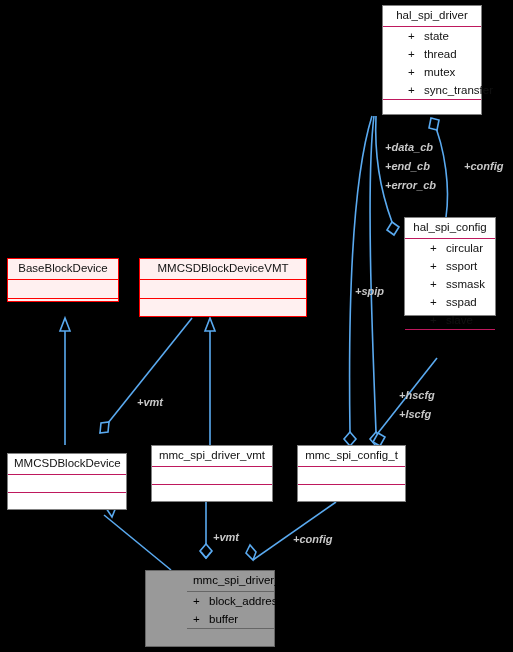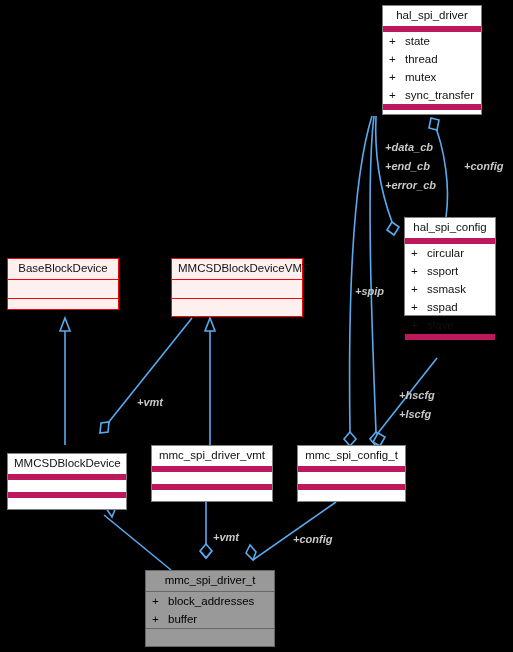--- a/index.html
+++ b/index.html
@@ -11,21 +11,21 @@
               font-family:"Liberation Sans","DejaVu Sans",sans-serif;}
   .umlbox{position:absolute;box-sizing:border-box;}
   .umlbox .title{text-align:center;font-size:11.5px;color:#111;
                  padding:3px 6px 4px 6px;line-height:13px;white-space:nowrap;}
   .umlbox .row{font-size:11.5px;color:#111;padding:2px 4px 2px 6px;
                line-height:14px;white-space:nowrap;}
   .umlbox .row .pm{display:inline-block;width:16px;}
   .umlbox .sec{box-sizing:border-box;}
   
   .plain{background:#ffffff;border:1px solid #808080;}
-  .plain .sec{border-top:6px solid #be185d;}
+  .plain .sec{border-top:1px solid #be185d;padding-left:19px;}
   
   .red{background:#fff0f0;border:1px solid #ff0000;}
   .red .sec{border-top:1px solid #ff0000;}
   
   .grey{background:#999999;border:1px solid #666666;}
   .grey .sec{border-top:1px solid #666666;}
   .grey .title,.grey .row{color:#000;}
 </style>
 </head>
 <body>
@@ -107,27 +107,27 @@
     <div class="sec">
       <div class="row"><span class="pm">+</span><span>circular</span></div>
       <div class="row"><span class="pm">+</span><span>ssport</span></div>
       <div class="row"><span class="pm">+</span><span>ssmask</span></div>
       <div class="row"><span class="pm">+</span><span>sspad</span></div>
       <div class="row"><span class="pm">+</span><span>slave</span></div>
     </div>
     <div class="sec" style="height:18px;"></div>
   </div>
 
-  <div class="umlbox red" style="left:7px;top:258px;width:112px;height:52px;">
+  <div class="umlbox red" style="left:7px;top:258px;width:112px;height:44px;">
     <div class="title">BaseBlockDevice</div>
     <div class="sec" style="height:19px;"></div>
     <div class="sec" style="height:19px;"></div>
   </div>
 
-  <div class="umlbox red" style="left:139px;top:258px;width:132px;height:59px;margin-left:32px;">
+  <div class="umlbox red" style="left:139px;top:258px;width:168px;height:59px;">
     <div class="title">MMCSDBlockDeviceVMT</div>
     <div class="sec" style="height:19px;"></div>
     <div class="sec" style="height:19px;"></div>
   </div>
 
   <div class="umlbox plain" style="left:7px;top:445px;width:120px;height:57px;margin-top:8px;">
     <div class="title">MMCSDBlockDevice</div>
     <div class="sec" style="height:18px;"></div>
     <div class="sec" style="height:18px;"></div>
   </div>
@@ -137,21 +137,21 @@
     <div class="sec" style="height:18px;"></div>
     <div class="sec" style="height:18px;"></div>
   </div>
 
   <div class="umlbox plain" style="left:297px;top:445px;width:109px;height:57px;">
     <div class="title">mmc_spi_config_t</div>
     <div class="sec" style="height:18px;"></div>
     <div class="sec" style="height:18px;"></div>
   </div>
 
-  <div class="umlbox grey" style="left:145px;top:570px;width:130px;height:77px;">
+  <div class="umlbox grey" style="left:145px;top:570px;width:130px;height:77px;padding-left:41px;">
     <div class="title">mmc_spi_driver_t</div>
     <div class="sec">
       <div class="row"><span class="pm">+</span><span>block_addresses</span></div>
       <div class="row"><span class="pm">+</span><span>buffer</span></div>
     </div>
     <div class="sec" style="height:18px;"></div>
   </div>
 
 </div>
 

